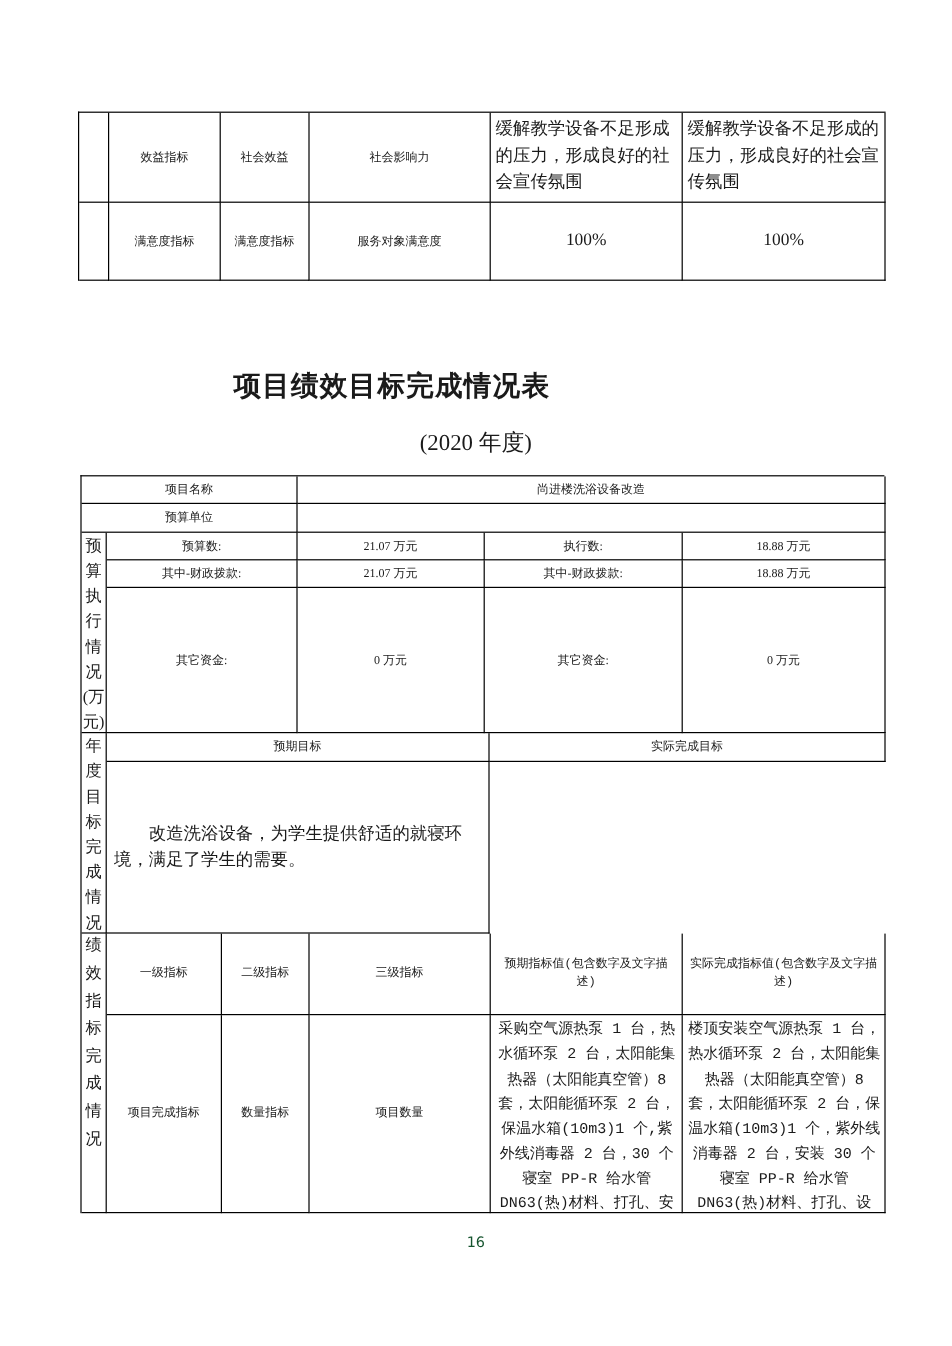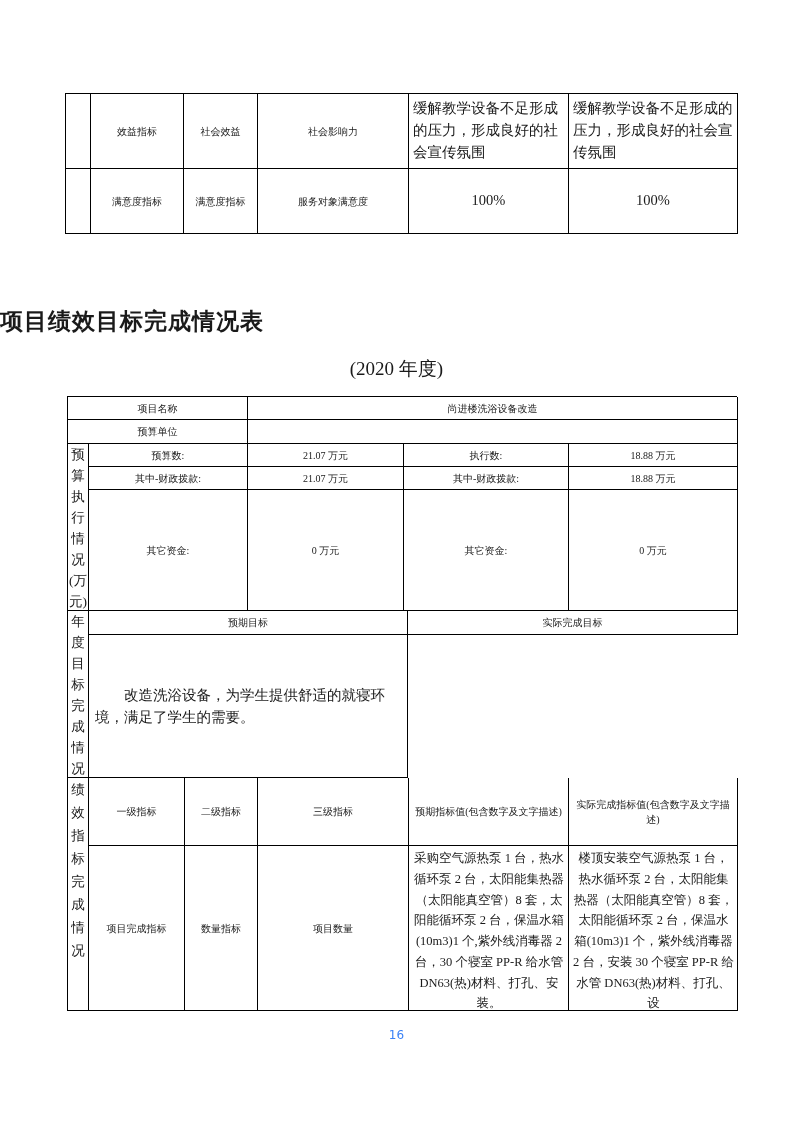--- a/index.html
+++ b/index.html
@@ -33,35 +33,35 @@
   }
   .vcell.wide-lh .vtxt { line-height:23px; }
 
   
   #prev-table { top:93px; left:65px; width:673px;
     display:grid; grid-template-columns:25px 93px 74px 151px 160px 169px;
     grid-template-rows:75px 65px; }
   #prev-table .c.val { font-size:14.5px; line-height:1.5; padding:2px 4px; }
 
   
-  #doc-title { top:306px; left:0; width:653px; 
+  #doc-title { top:306px; left:0; width:653px; text-align:center;
     font-size:23px; font-weight:bold; letter-spacing:1px; }
   #doc-subtitle { top:356px; left:0; width:793px; text-align:center; font-size:19px; }
 
   
   #main-table { top:396px; left:67px; width:670px; }
   .sec { display:grid; }
   #sec-head   { grid-template-columns:180px 490px; grid-template-rows:23px 24px; }
   #sec-budget { grid-template-columns:21px 159px 156px 165px 169px; grid-template-rows:23px 23px 121px; }
   #sec-goal   { grid-template-columns:21px 319px 330px; grid-template-rows:24px 143px; }
-  #sec-ind    { grid-template-columns:21px 96px 73px 151px 160px 169px; grid-template-rows:68px 165px; }
+  #sec-ind    { grid-template-columns:21px 96px 73px 151px 160px 169px; grid-template-rows:68px 165px;font-family:Liberation Mono, monospace; }
   .span-rows { grid-column:1; grid-row:1 / -1; }
 
   #page-number { top:1028px; left:0; width:793px; text-align:center;
-    font-size:12px; font-family:"DejaVu Sans","Liberation Sans",sans-serif; color:#3b82f6; }
+    font-size:12px; font-family:"DejaVu Sans","Liberation Sans",sans-serif; color:#14532d; }
 </style>
 </head>
 <body>
 
 <div class="abs tbl" id="prev-table">
   <div class="c"></div>
   <div class="c">效益指标</div>
   <div class="c">社会效益</div>
   <div class="c">社会影响力</div>
   <div class="c val left">缓解教学设备不足形成的压力，形成良好的社会宣传氛围</div>

